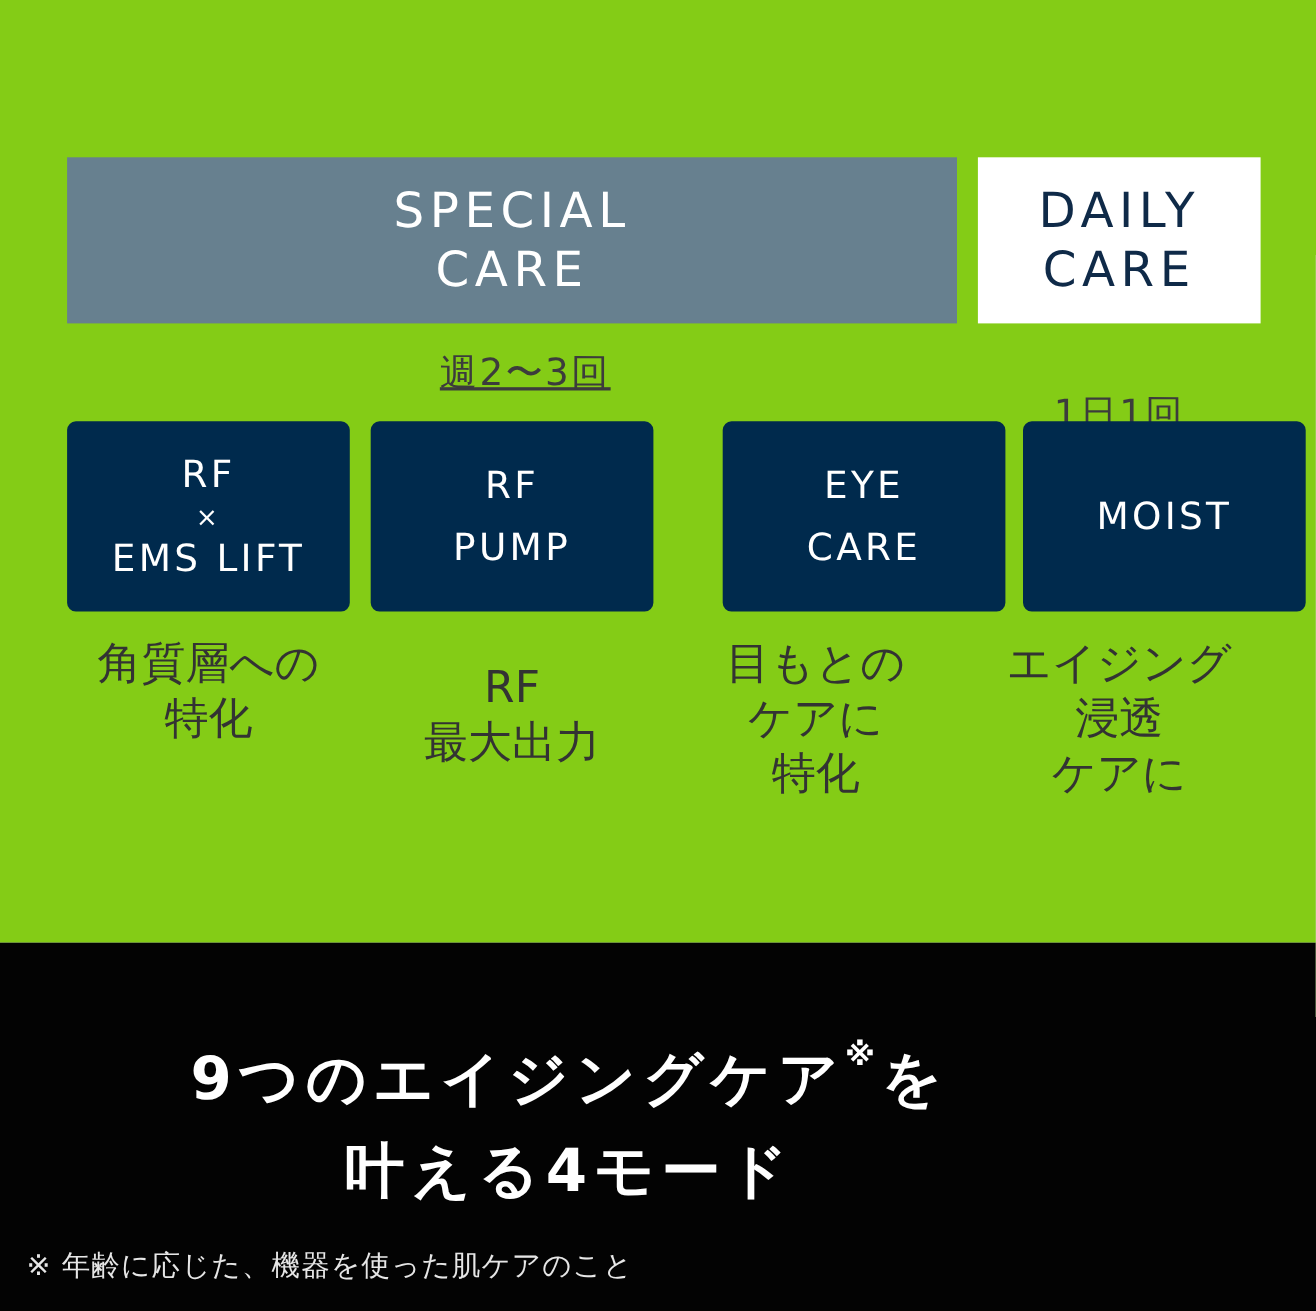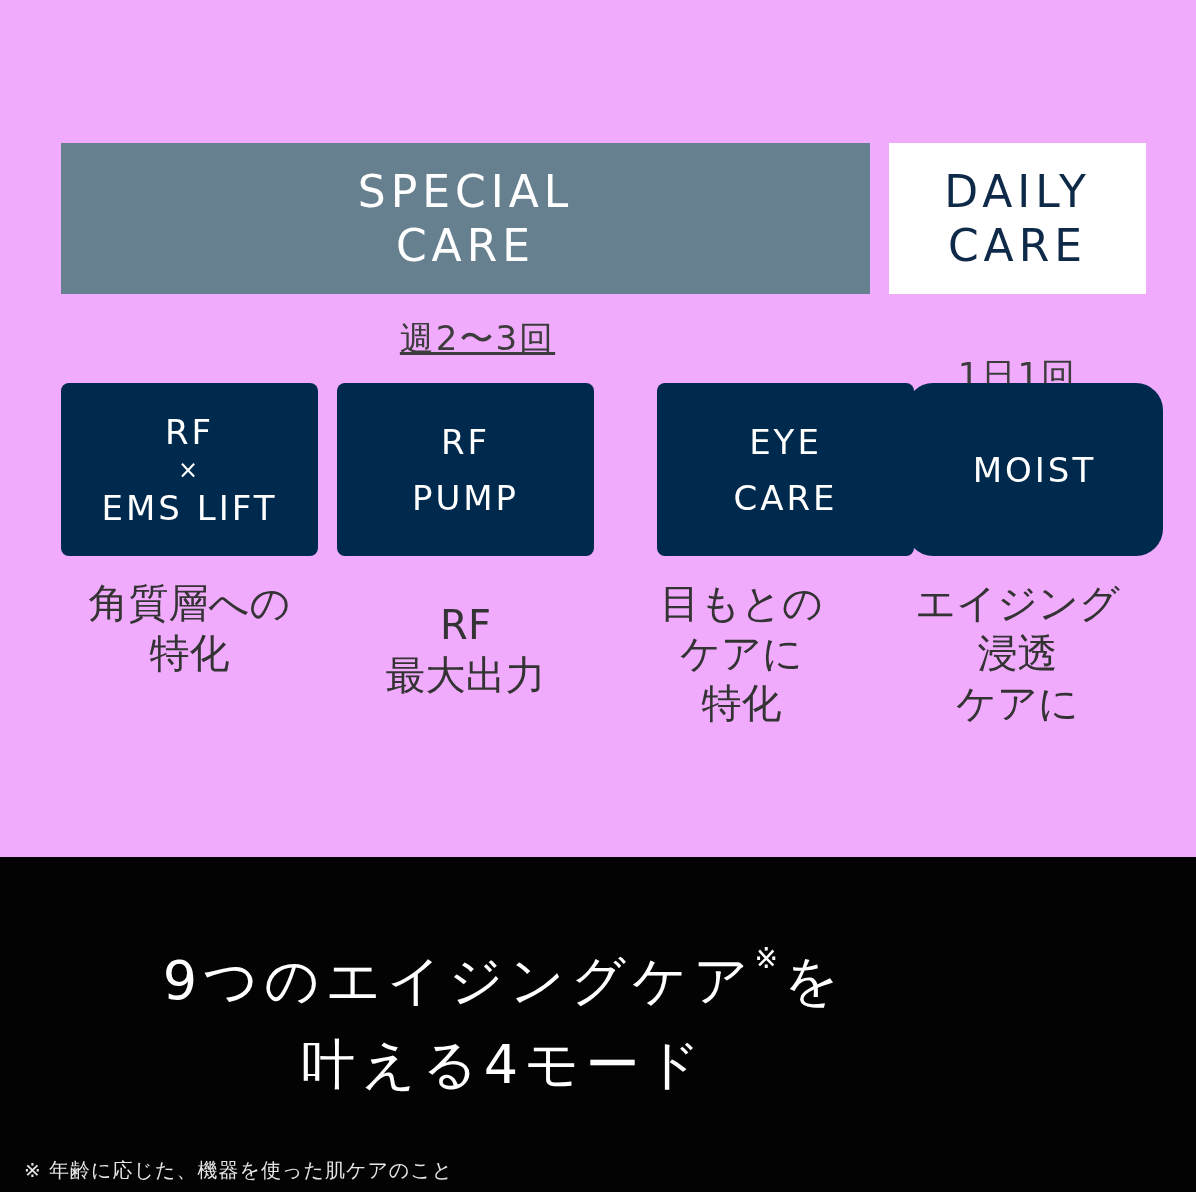--- a/index.html
+++ b/index.html
@@ -1,31 +1,31 @@
 <!DOCTYPE html>
 <html><head>
 <meta charset="utf-8">
 <style>
   html, body { margin:0; padding:0; }
   body { width:1196px; height:1192px; position:relative; overflow:hidden; background:#d8dee7; font-family:"DejaVu Sans", sans-serif; }
-  .top { position:absolute; left:0; top:0; width:1196px; height:857px; background:#f0abfc; }
+  .top { position:absolute; left:0; top:0; width:1196px; height:857px; background:#84cc16; }
   .banner { position:absolute; top:143px; height:151px; display:flex; flex-direction:column; align-items:center; justify-content:center; letter-spacing:5px; font-size:44px; line-height:54px; }
   .special { left:61px; width:809px; background:#67808f; color:#ffffff; }
   .daily { left:889px; width:257px; background:#ffffff; color:#0f2a48; }
   .freq { position:absolute; top:316px; font-size:34px; color:#3c3c3c; text-align:center; letter-spacing:2px; }
   .freq1 { left:73px; width:809px;text-decoration:underline; }
   .freq2 { left:889px; width:257px;margin-top:37px; }
   .card { position:absolute; top:383px; width:257px; height:173px; background:#002a4d; border-radius:8px; color:#ffffff; display:flex; flex-direction:column; align-items:center; justify-content:center; font-size:34px; letter-spacing:3px; line-height:56px; text-align:center; }
   .card .small { font-size:24px; line-height:20px; }
   .desc { position:absolute; top:578px; width:257px; text-align:center; color:#333333; font-size:40px; line-height:50px; }
   .desc sup { font-size:22px; vertical-align:top; line-height:30px; }
   .bottom { position:absolute; left:0; top:857px; width:1196px; height:335px; background:#030303; color:#ffffff; }
-  .headline { position:absolute; left:0; top:82px; width:1008px; text-align:center; font-size:54px; line-height:84px; letter-spacing:6px; }
+  .headline { position:absolute; left:14px; top:82px; width:1008px; text-align:center; font-size:54px; line-height:84px; letter-spacing:6px;font-weight:bold; }
   .headline sup { font-size:28px; vertical-align:top; line-height:40px; }
-  .footnote { position:absolute; left:24px; top:300px; font-size:20px; color:#e6e6e6; letter-spacing:1px; }
+  .footnote { position:absolute; left:24px; top:276px; font-size:26px; color:#e6e6e6; letter-spacing:1px; }
 </style>
 </head>
 <body>
 
 <div class="top">
   <div class="banner special">
     <span>SPECIAL</span>
     <span>CARE</span>
   </div>
   <div class="banner daily">
@@ -41,21 +41,21 @@
     <span>EMS LIFT</span>
   </div>
   <div class="card" style="left:337px;">
     <span>RF</span>
     <span>PUMP</span>
   </div>
   <div class="card" style="left:613px;margin-left:44px;">
     <span>EYE</span>
     <span>CARE</span>
   </div>
-  <div class="card" style="left:906px;border-radius:27px;">
+  <div class="card" style="left:930px;">
     <span>MOIST</span>
   </div>
 
   <div class="desc" style="left:61px;">
     <div>角質層への</div>
     <div>特化</div>
   </div>
   <div class="desc" style="left:337px; top:600px;">
     <div>RF</div>
     <div>最大出力</div>

